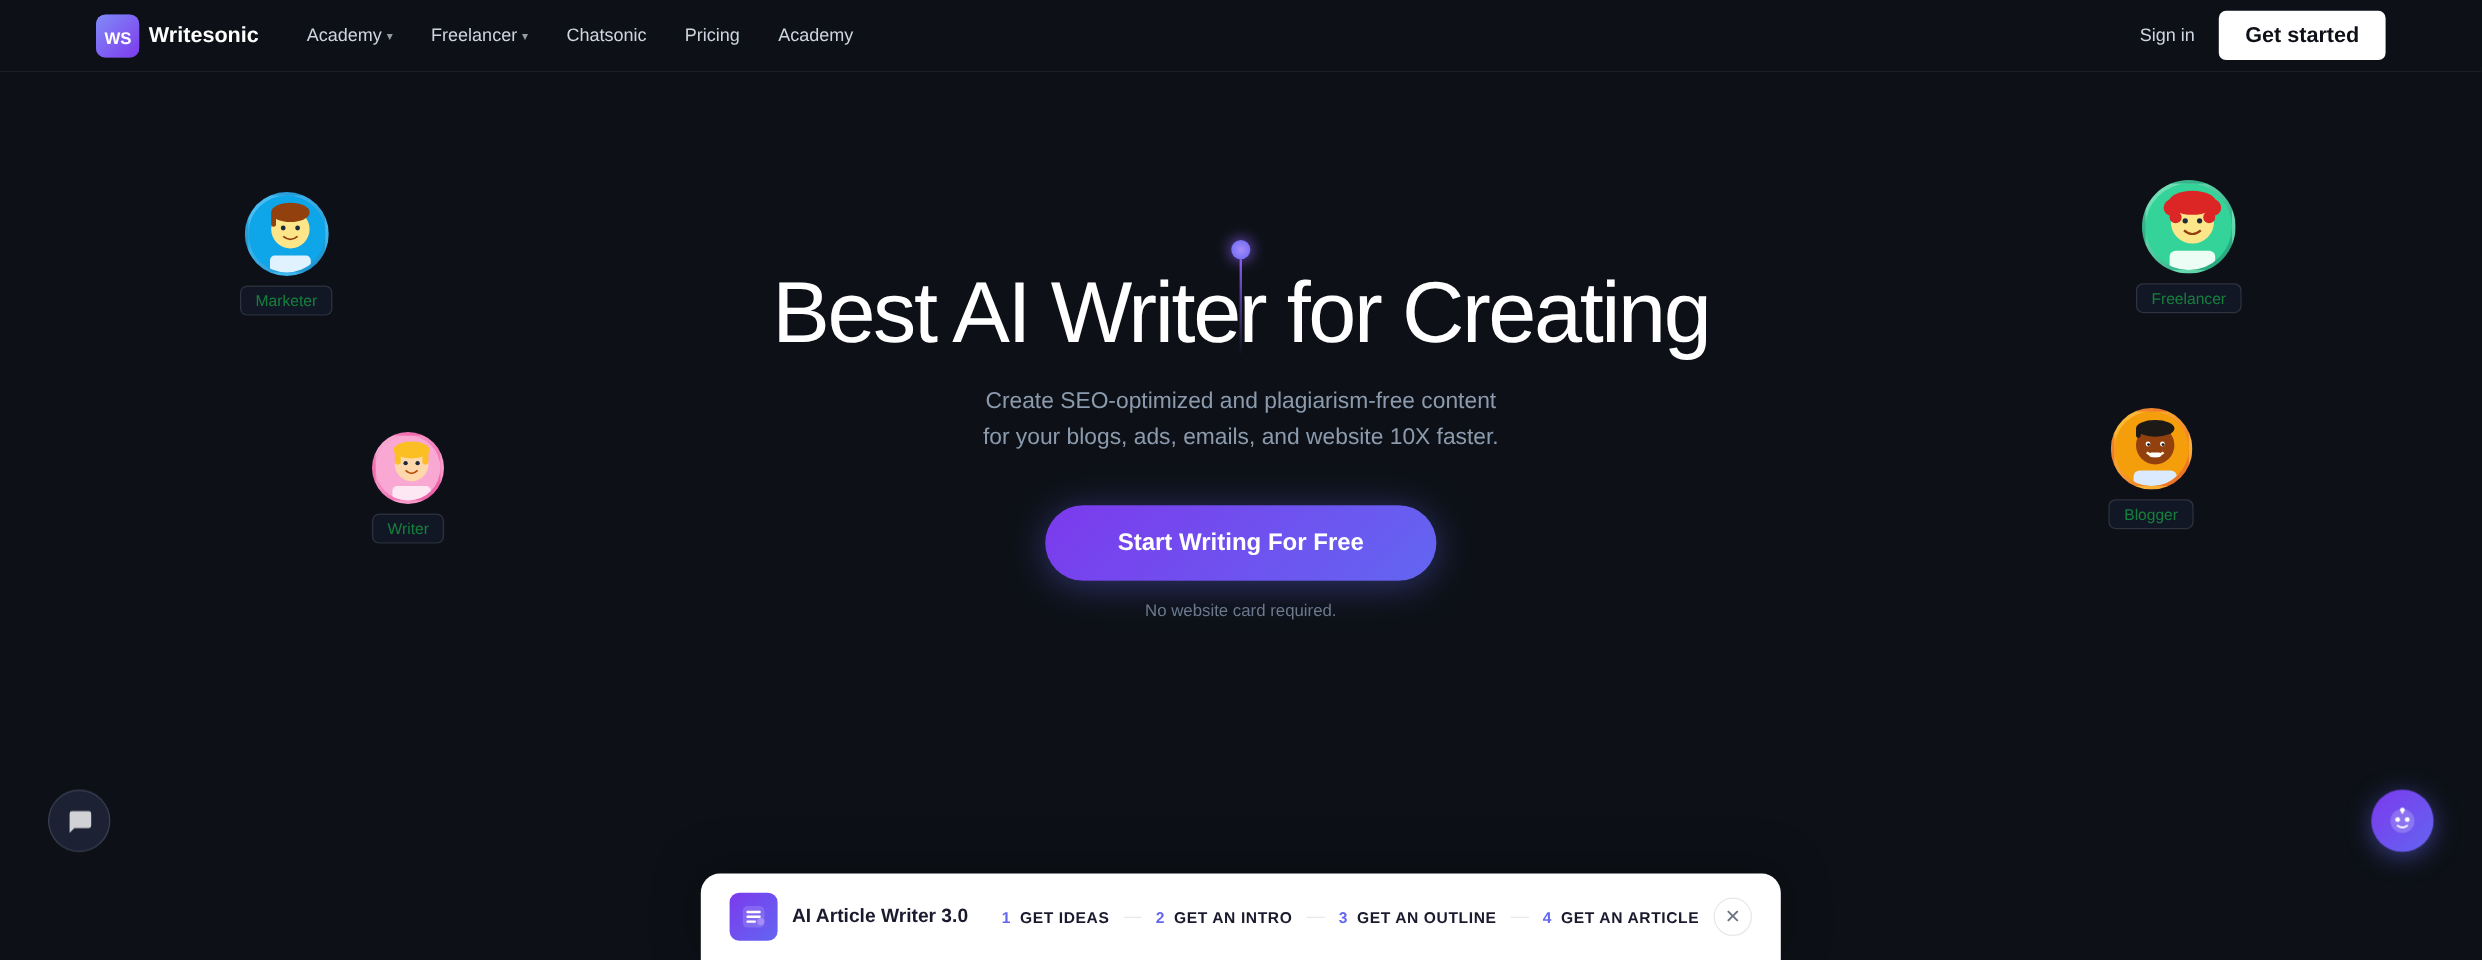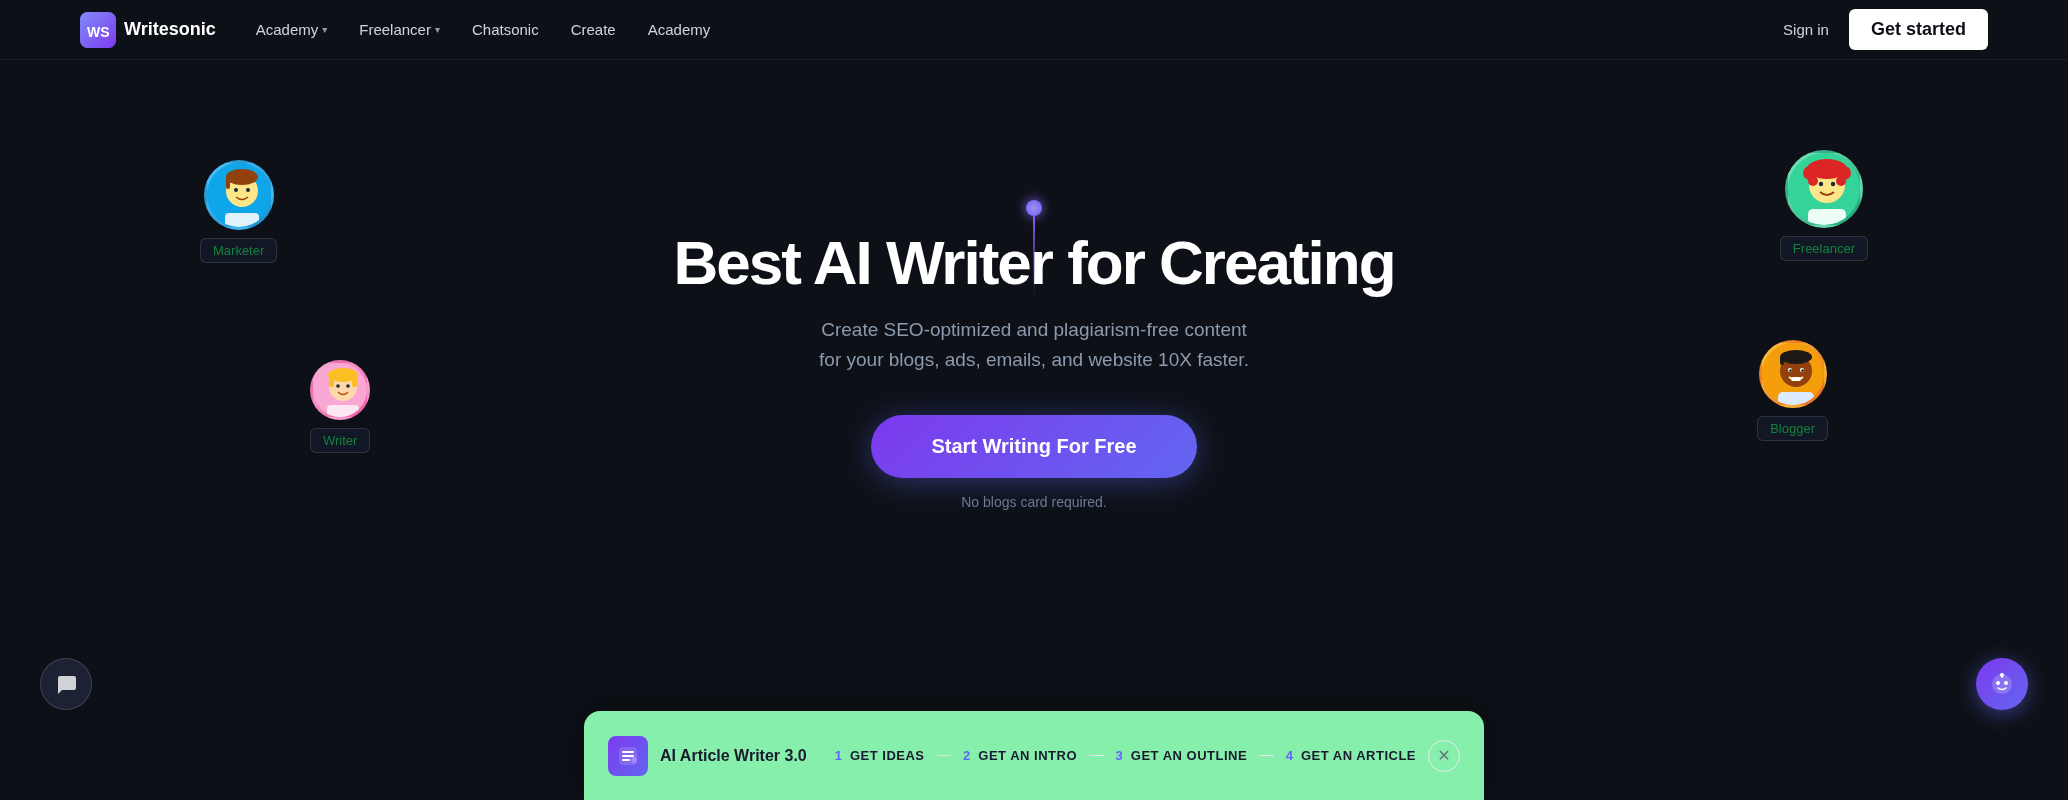--- a/index.html
+++ b/index.html
@@ -111,22 +111,22 @@
       display: flex;
       flex-direction: column;
       align-items: center;
       justify-content: center;
       min-height: 640px;
       padding: 60px 80px 0;
       overflow: hidden;
     }
 
     .hero-title {
-      font-size: 62px;
-      font-weight: 700;
+      font-size: 72px;
+      font-weight: 400;
       text-align: center;
       line-height: 1.05;
       letter-spacing: -2px;
       max-width: 900px;
       color: #fff;
       margin-bottom: 20px;
     }
 
     
     .hero-line-wrap {
@@ -238,27 +238,27 @@
     .avatar-freelancer .avatar-circle { width: 78px; height: 78px; background: linear-gradient(135deg, #6ee7b7, #059669); }
     .avatar-blogger .avatar-circle  { width: 68px; height: 68px; background: linear-gradient(135deg, #fbbf24, #ea580c); }
 
     
     .bottom-bar {
       position: fixed;
       bottom: 0;
       left: 50%;
       transform: translateX(-50%);
       width: 900px;
-      background: #86efac;
+      background: #ffffff;
       border-radius: 16px 16px 0 0;
       box-shadow: 0 -4px 40px rgba(0,0,0,0.35);
       display: flex;
       align-items: center;
       padding: 0 24px;
-      height: 89px;
+      height: 72px;
       z-index: 100;
       gap: 0;
     }
 
     .bar-icon-wrap {
       display: flex;
       align-items: center;
       justify-content: center;
       width: 40px;
       height: 40px;
@@ -395,21 +395,21 @@
         <span class="chevron-icon">▾</span>
       </a>
       <a class="nav-link">
         <span>Freelancer</span>
         <span class="chevron-icon">▾</span>
       </a>
       <a class="nav-link">
         <span>Chatsonic</span>
       </a>
       <a class="nav-link">
-        <span>Create</span>
+        <span>Pricing</span>
       </a>
       <a class="nav-link">
         <span>Academy</span>
       </a>
     </div>
   </div>
 
   <div class="navbar-right">
     <button class="sign-in-btn">Sign in</button>
     <button class="get-started-btn">Get started</button>
@@ -524,21 +524,21 @@
   </div>
 
   <h1 class="hero-title">Best AI Writer for Creating</h1>
 
   <p class="hero-subtitle">
     <span>Create SEO-optimized and plagiarism-free content</span><br>
     <span>for your blogs, ads, emails, and website 10X faster.</span>
   </p>
 
   <button class="cta-btn">Start Writing For Free</button>
-  <p class="cta-note">No blogs card required.</p>
+  <p class="cta-note">No website card required.</p>
 
 </section>
 
 <div class="chat-bubble">
   <svg width="24" height="24" viewBox="0 0 24 24" fill="none" xmlns="http://www.w3.org/2000/svg">
     <path d="M4 4h16a2 2 0 012 2v10a2 2 0 01-2 2H8l-4 4V6a2 2 0 012-2z" fill="rgba(255,255,255,0.8)"></path>
   </svg>
 </div>
 
 <div class="chatsonic-btn">

